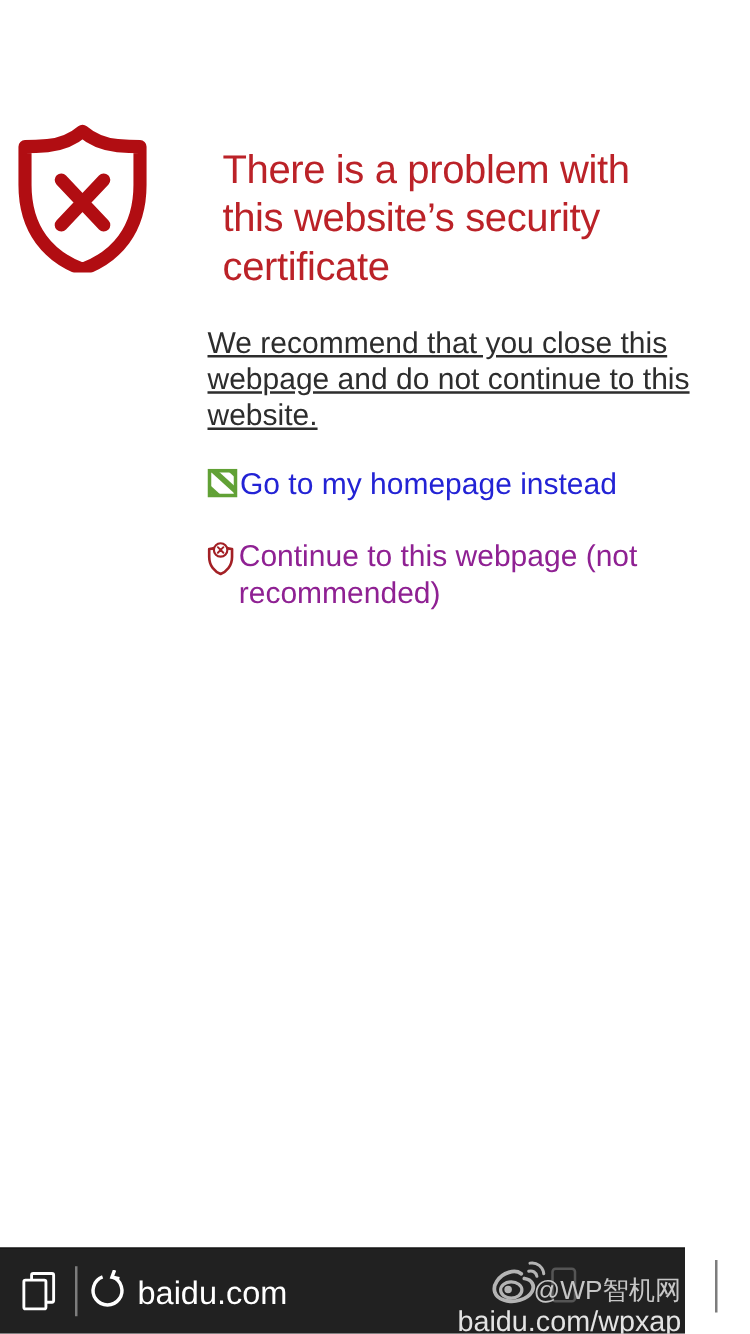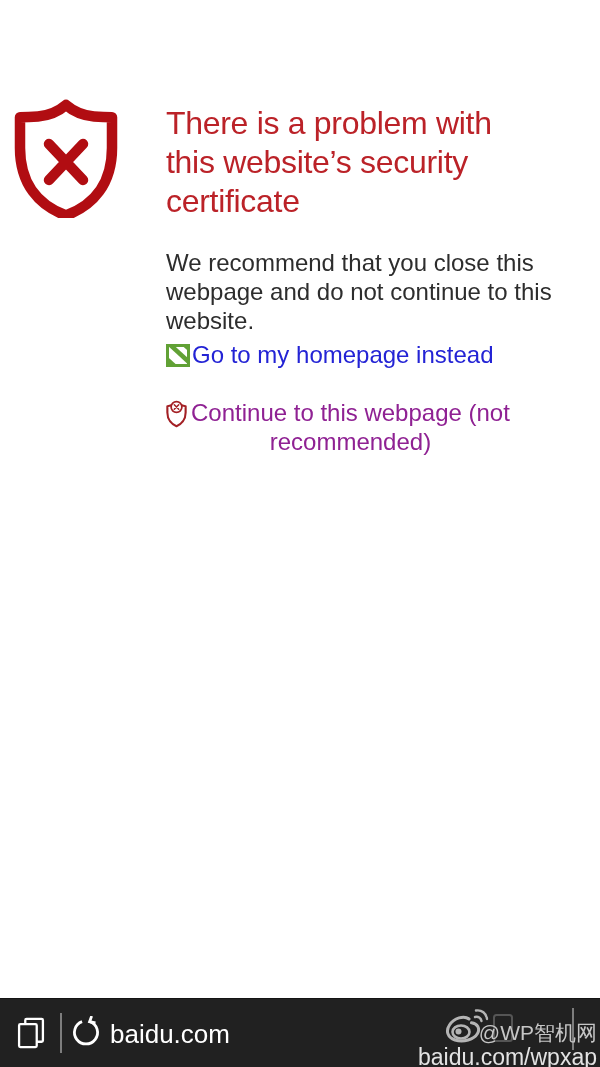--- a/index.html
+++ b/index.html
@@ -11,45 +11,45 @@
   .lines{white-space:pre-line;}
 
   
   .error-shield{
     position:absolute;left:12px;top:96px;width:108px;height:122px;
   }
   .content-col{
     position:absolute;left:166px;top:104px;width:412px;
   }
   .error-title{
-    margin:0;font-size:32px;line-height:39px;font-weight:300;
+    margin:12px;font-size:32px;line-height:39px;font-weight:300;
     color:#BB2228;letter-spacing:-0.3px;
   }
   .error-para{
-    margin:0;font-size:24px;line-height:29px;color:#2d2d2d;
+    margin:0;font-size:24px;line-height:29px;color:#2d2d2d;text-decoration:underline;
   }
   .para-recommend{margin-top:27px;}
   .para-description{margin-top:19px;}
   .link-row{
     display:flex;align-items:flex-start;cursor:pointer;
   }
-  .link-home{margin-top:5px;align-items:center;}
-  .link-continue{margin-top:29px;text-align:center;}
+  .link-home{margin-top:26px;}
+  .link-continue{margin-top:29px;}
   .link-row .link-icon{flex:0 0 auto;}
   .link-home .link-icon{width:24px;height:23px;margin-top:2px;}
   .link-continue .link-icon{width:25px;height:29px;margin-top:1px;margin-left:-2px;}
   .link-text{
     font-size:24px;line-height:29px;margin-left:2px;
   }
   .link-home .link-text{color:#2323D5;}
   .link-continue .link-text{color:#8F2193;}
 
   
   .bottom-bar{
-    position:absolute;left:0;bottom:0;width:600px;height:68px;
+    position:absolute;left:0;bottom:0;width:548px;height:68px;
     background:#212121;border-top:1px solid #141414;
   }
   .bar-btn{
     position:absolute;background:none;border:none;padding:0;margin:0;cursor:pointer;
   }
   .tabs-btn{left:16px;top:17px;width:30px;height:33px;}
   .refresh-btn{left:70px;top:17px;width:32px;height:33px;}
   .bar-divider{
     position:absolute;width:2px;background:#7d7d7d;
   }

